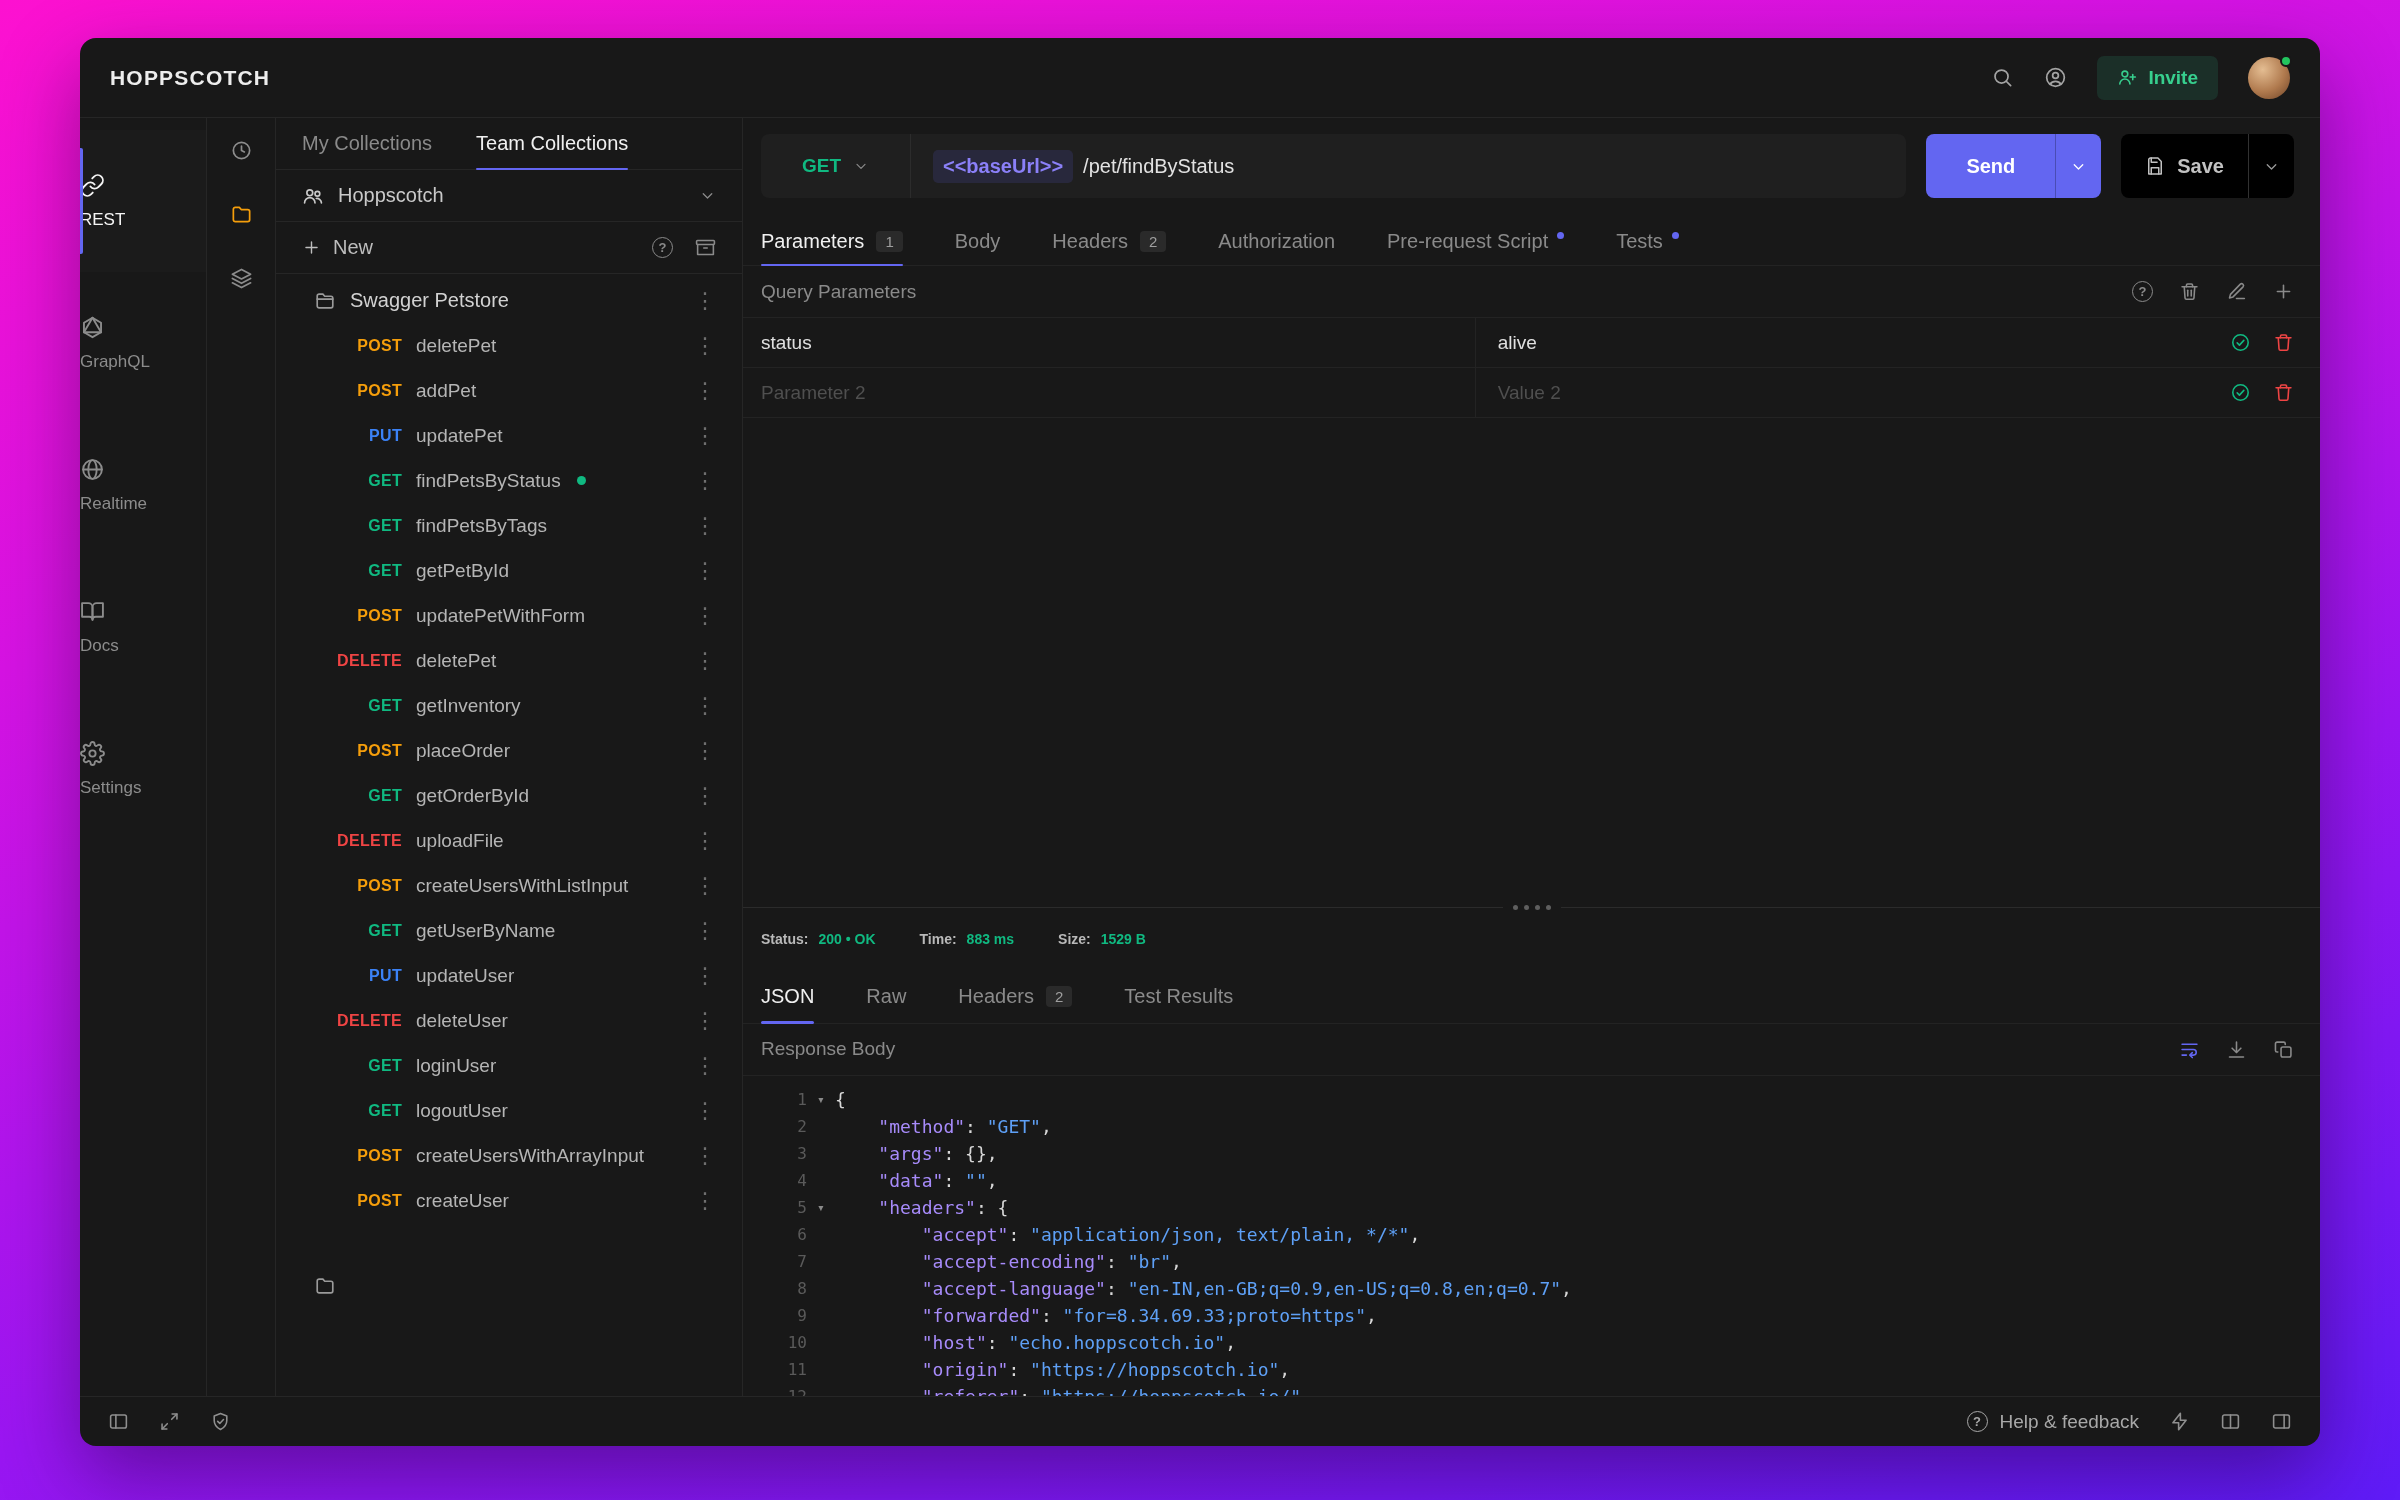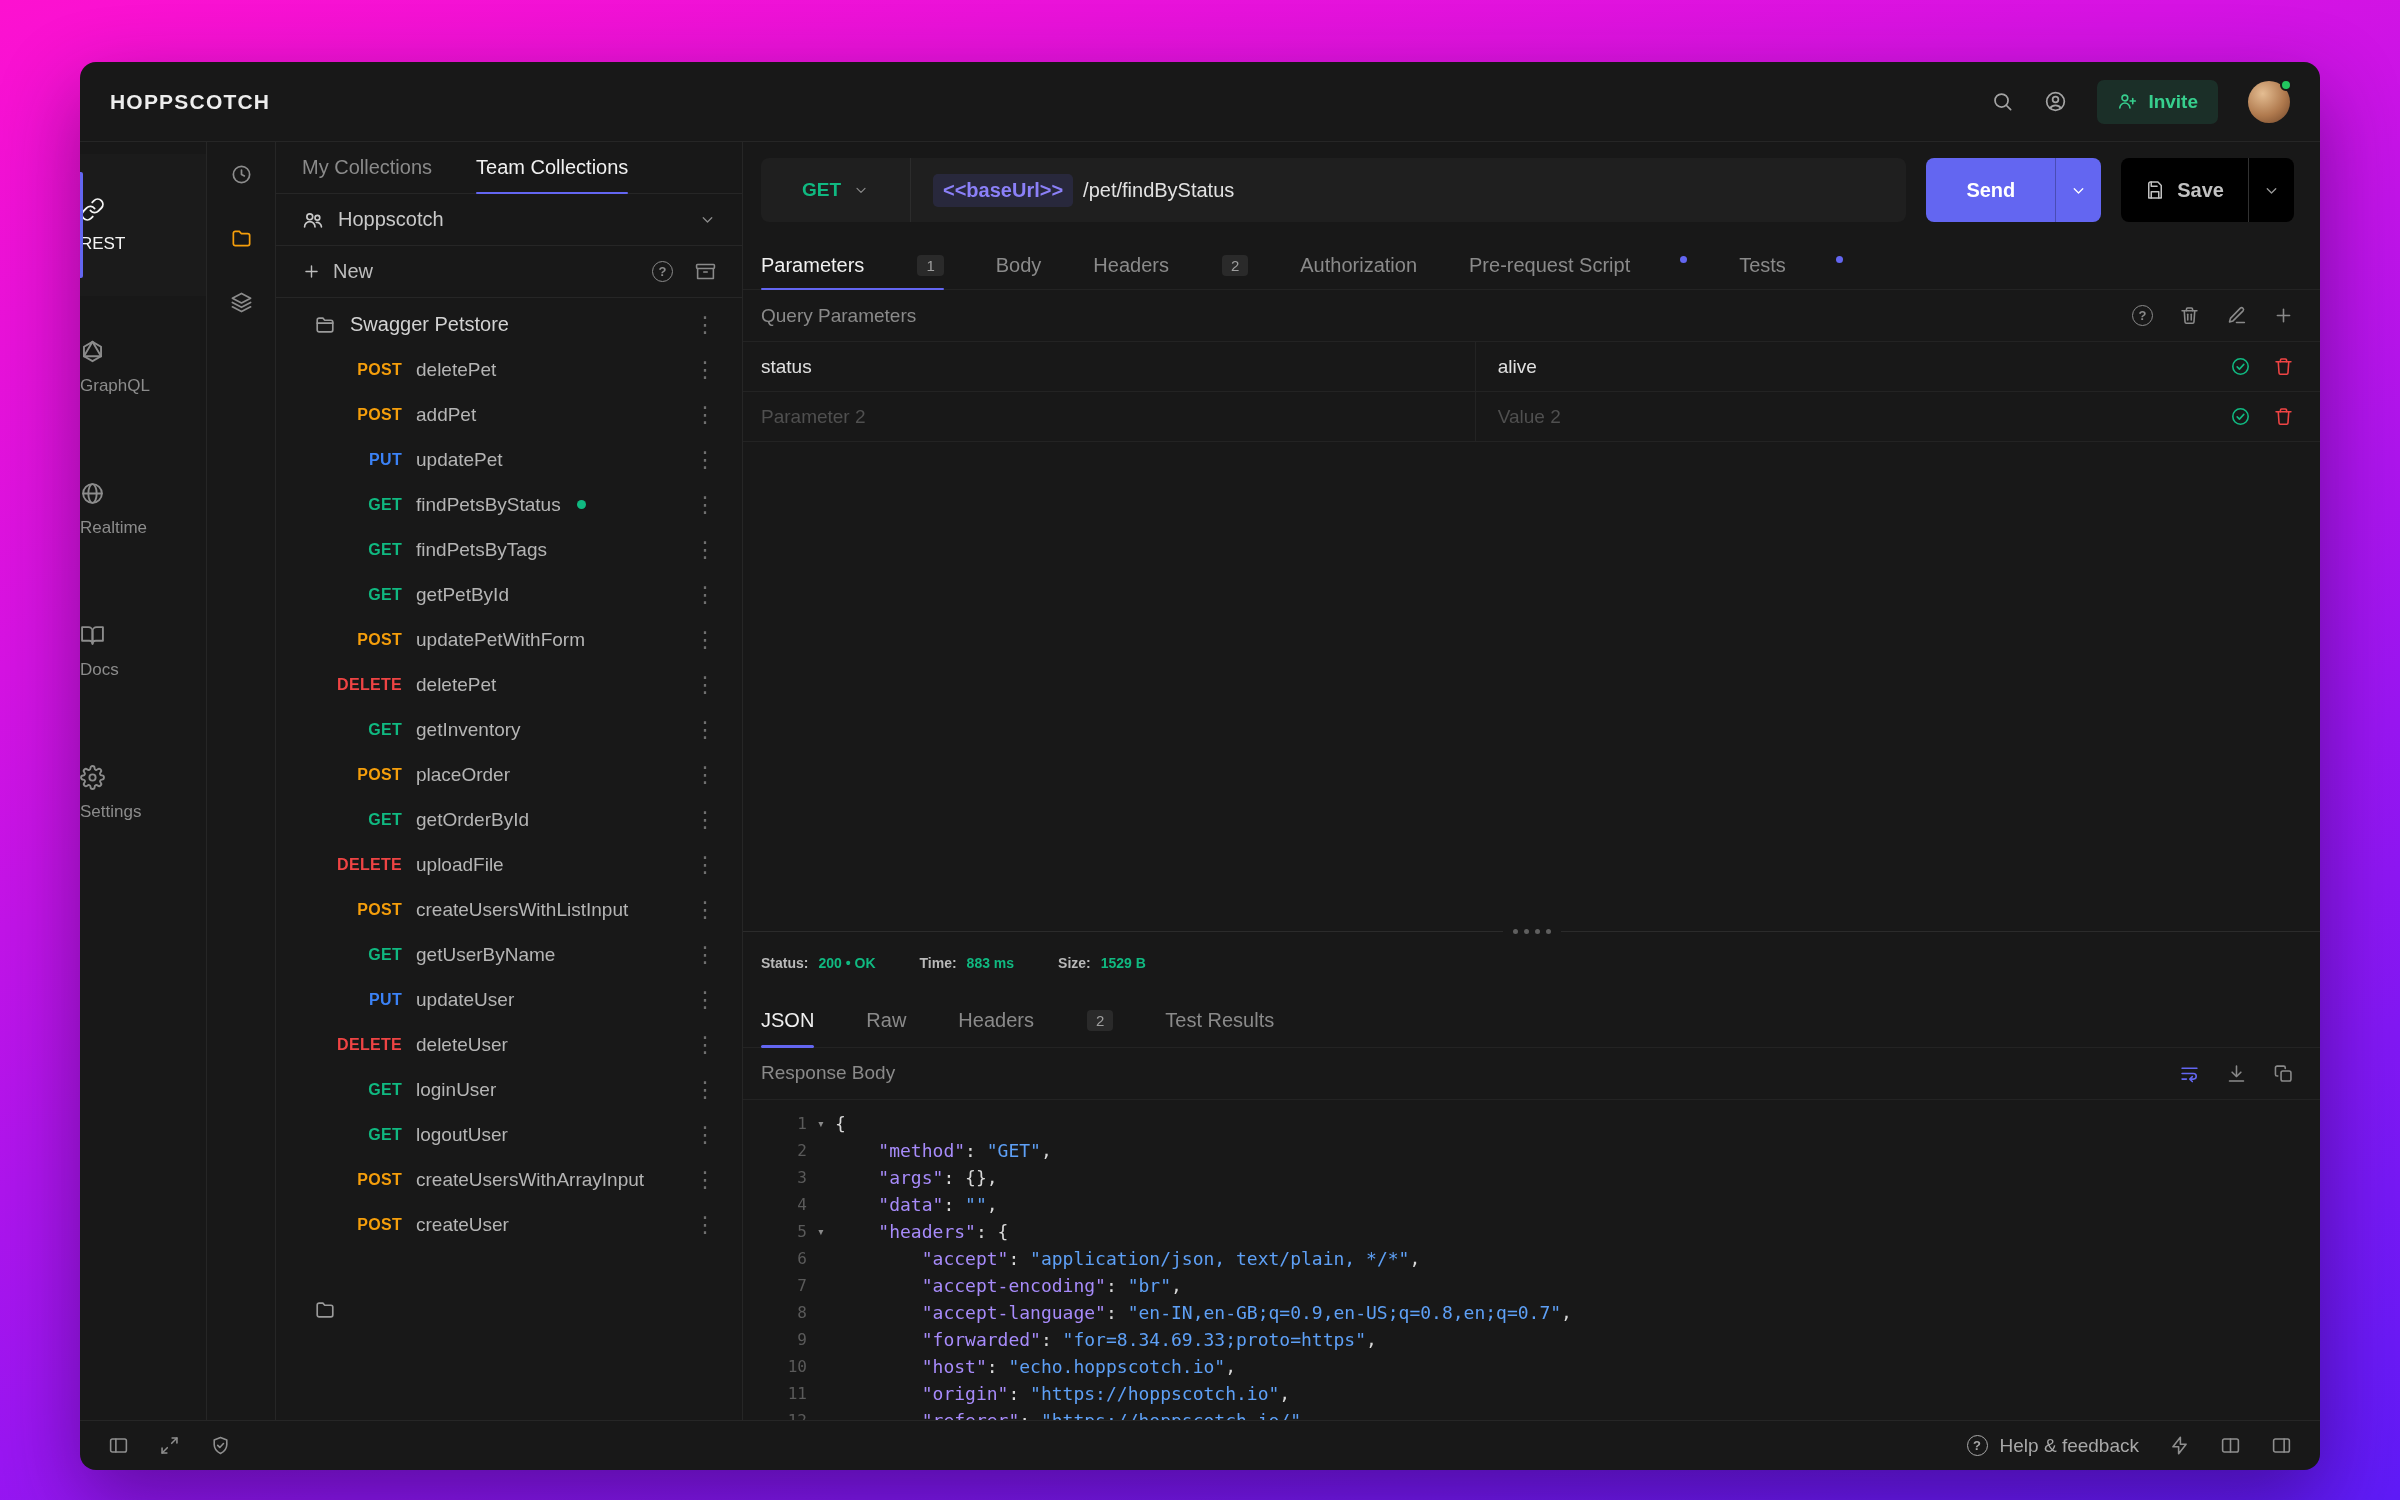--- a/index.html
+++ b/index.html
@@ -8,21 +8,21 @@
     --accent:#6366f1; --get:#10b981; --post:#f59e0b; --put:#3b82f6; --del:#ef4444;
     --ok:#10b981;
   }
   *{box-sizing:border-box; margin:0; padding:0;}
   html,body{width:2400px;height:1500px;overflow:hidden;}
   body{
     font-family:"Liberation Sans","DejaVu Sans",sans-serif;
     background:linear-gradient(163deg,#fd11d0 0%,#d613e3 30%,#9a16f2 65%,#5f1bf7 100%);
   }
   .window{
-    position:absolute; left:80px; top:62px; width:2240px; height:1408px;
+    position:absolute; left:80px; top:38px; width:2240px; height:1408px;
     background:var(--bg); border-radius:16px; overflow:hidden;
     display:flex; flex-direction:column;
     box-shadow:0 30px 80px rgba(30,0,60,.45);
     color:var(--txt);
   }
   .i{display:block; fill:none; stroke:currentColor; stroke-width:1.8; stroke-linecap:round; stroke-linejoin:round;}
   
   .topbar{height:80px; flex:none; display:flex; align-items:center; justify-content:space-between; padding:0 30px; border-bottom:1px solid var(--line);}
   .brand{font-size:21px; font-weight:700; letter-spacing:1.2px; color:#ededed;}
   .top-right{display:flex; align-items:center; gap:30px;}
@@ -81,21 +81,21 @@
   .url-chip{color:#8b80f8; background:rgba(99,102,241,.14); padding:5px 10px; border-radius:5px; font-weight:600;}
   .url-path{color:#e2e2e2;}
   .send-btn{height:64px; flex:none; display:flex; align-items:stretch; background:var(--accent); border:none; border-radius:8px; color:#fff; font-family:inherit; cursor:pointer; padding:0; overflow:hidden;}
   .send-main{display:flex; align-items:center; padding:0 40px; font-size:20px; font-weight:600;}
   .send-caret{display:flex; align-items:center; padding:0 14px; border-left:1px solid rgba(0,0,0,.25);}
   .save-btn{height:64px; flex:none; display:flex; align-items:stretch; background:#000000; border:none; border-radius:8px; color:#c2c2c2; font-family:inherit; cursor:pointer; padding:0; overflow:hidden;}
   .save-main{display:flex; align-items:center; gap:12px; padding:0 24px; font-size:20px; font-weight:600;}
   .save-caret{display:flex; align-items:center; padding:0 14px; border-left:1px solid #323232; color:#9a9a9a;}
   
   .tabs-row{flex:none; height:48px; display:flex; align-items:stretch; gap:52px; padding:0 26px 0 18px; border-bottom:1px solid var(--line2);}
-  .rtab{position:relative; display:flex; align-items:center; font-size:20px; color:#8a8a8a; cursor:pointer;gap:41px;}
+  .rtab{position:relative; display:flex; align-items:center; font-size:20px; color:#8a8a8a; cursor:pointer;}
   .rtab.active{color:#f0f0f0;}
   .rtab.active::after{content:''; position:absolute; left:0; right:0; bottom:-1px; height:2.5px; background:var(--accent); border-radius:2px;}
   .badge{margin-left:12px; background:#2a2a2a; color:#9f9f9f; font-size:15px; padding:2px 9px; border-radius:4px;}
   .tab-dot{width:7px; height:7px; border-radius:50%; background:var(--accent); margin-left:9px; transform:translateY(-6px);}
   
   .sec-header{flex:none; height:52px; display:flex; align-items:center; justify-content:space-between; padding:0 26px 0 18px; border-bottom:1px solid var(--line2);}
   .sec-title{font-size:19px; color:#8a8a8a;}
   .sec-icons{display:flex; align-items:center; gap:26px; color:#8a8a8a;}
   .sec-icons .i{width:21px;height:21px;}
   .q-circle{width:21px; height:21px; border:1.6px solid currentColor; border-radius:50%; display:flex; align-items:center; justify-content:center; font-size:13px; font-weight:700;}

